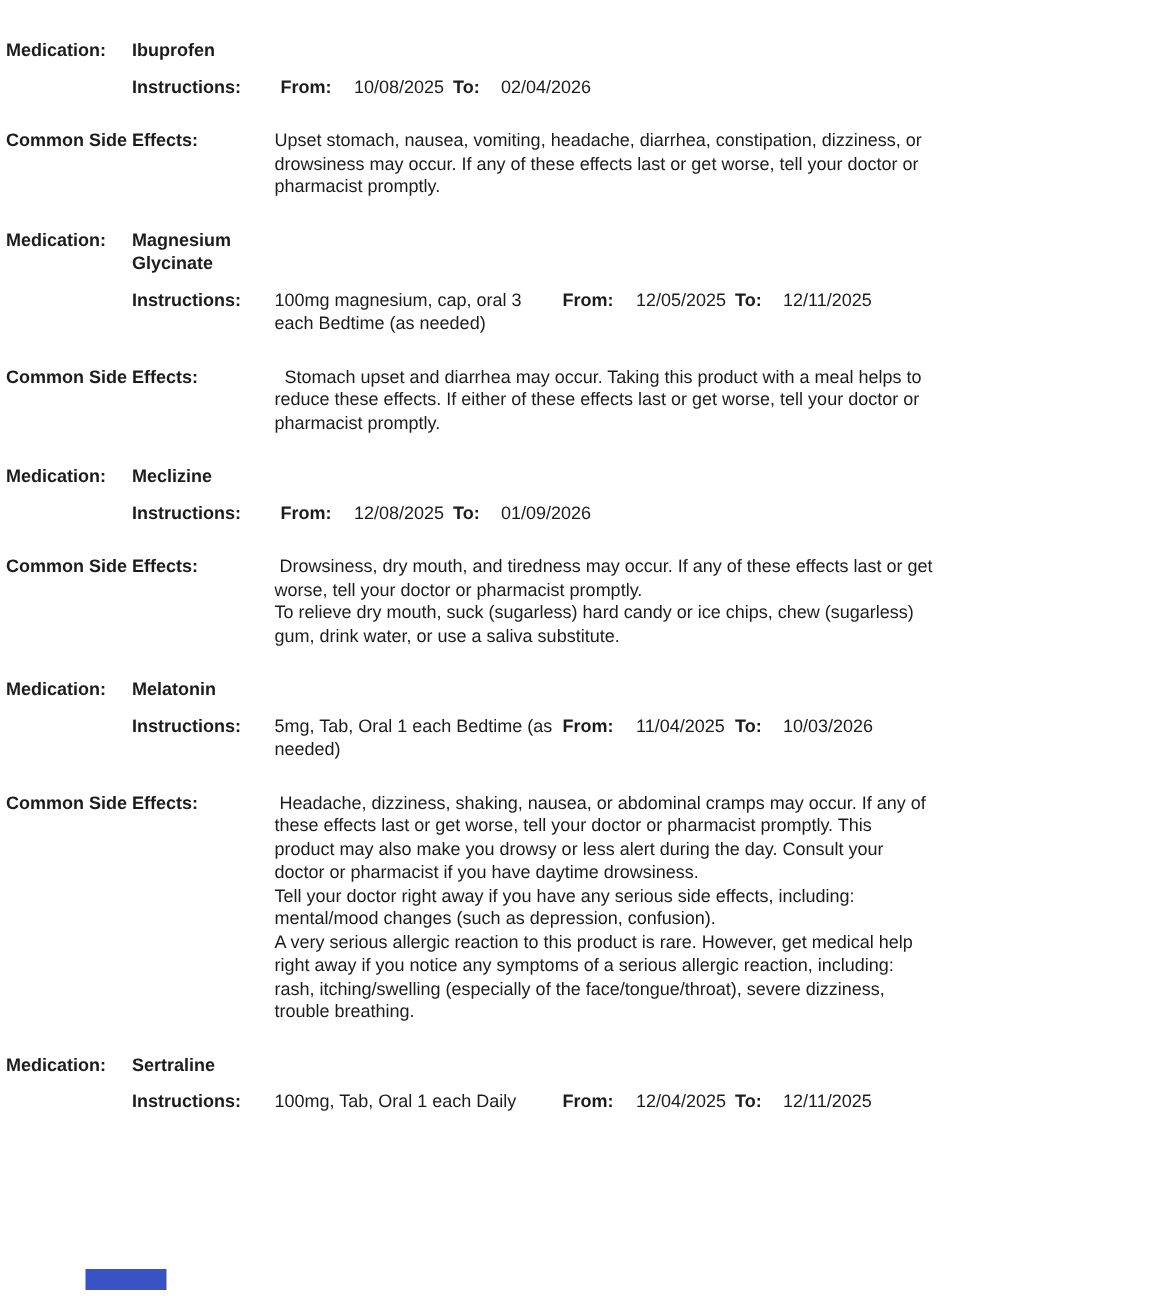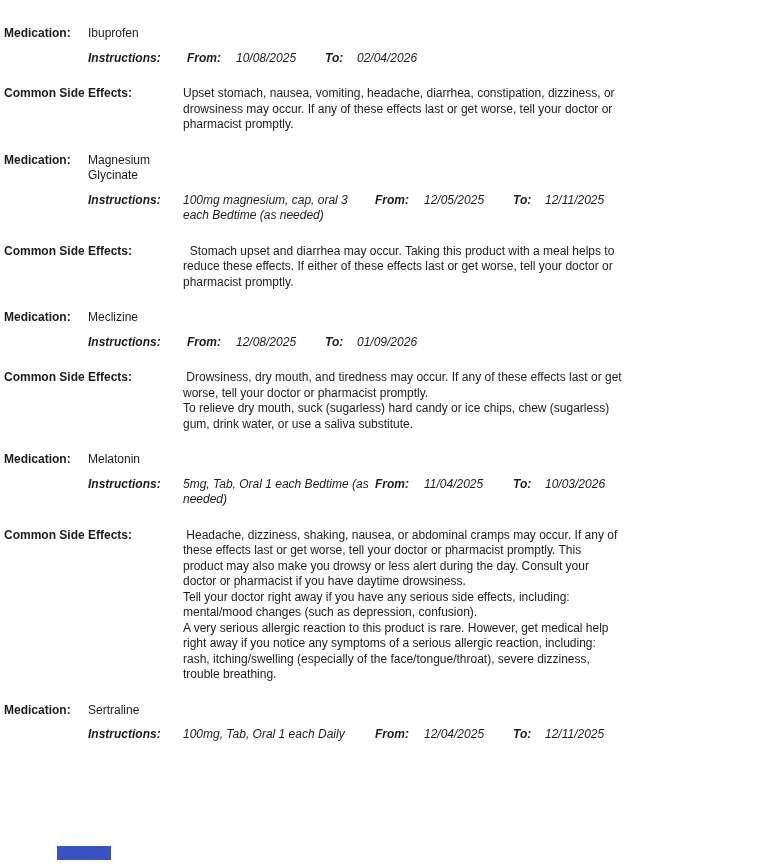--- a/index.html
+++ b/index.html
@@ -22,28 +22,28 @@
     padding-left: 4px;
     box-sizing: border-box;
   }
   .lbl { font-weight: bold; flex-shrink: 0; }
   .val { flex-shrink: 0; }
 
   .row { display: flex; align-items: flex-start; }
 
   .med-row { margin-bottom: 9px; }
   .med-lbl { width: 84px; }
-  .med-name { width: 92px; }
+  .med-name { width: 92px; font-weight: bold; }
 
-  .instr-row { margin-left: 84px; margin-bottom: 20px; font-style: italic; }
+  .instr-row { margin-left: 84px; margin-bottom: 20px; }
   .instr-lbl { width: 95px; }
   .instr-val { width: 188px; }
   .from-lbl { width: 49px; margin-left: 4px; }
   .from-val { width: 66px; }
-  .to-lbl { width: 32px; margin-left: 23px; }
+  .to-lbl { width: 32px; }
   .to-val { width: 66px; }
 
   .cse-row { margin-bottom: 20px; }
   .cse-lbl { width: 179px; }
   .cse-val { width: 440px; white-space: pre-wrap; }
 
   .partial-blue {
     position: absolute;
     left: 57px;
     top: 846px;

